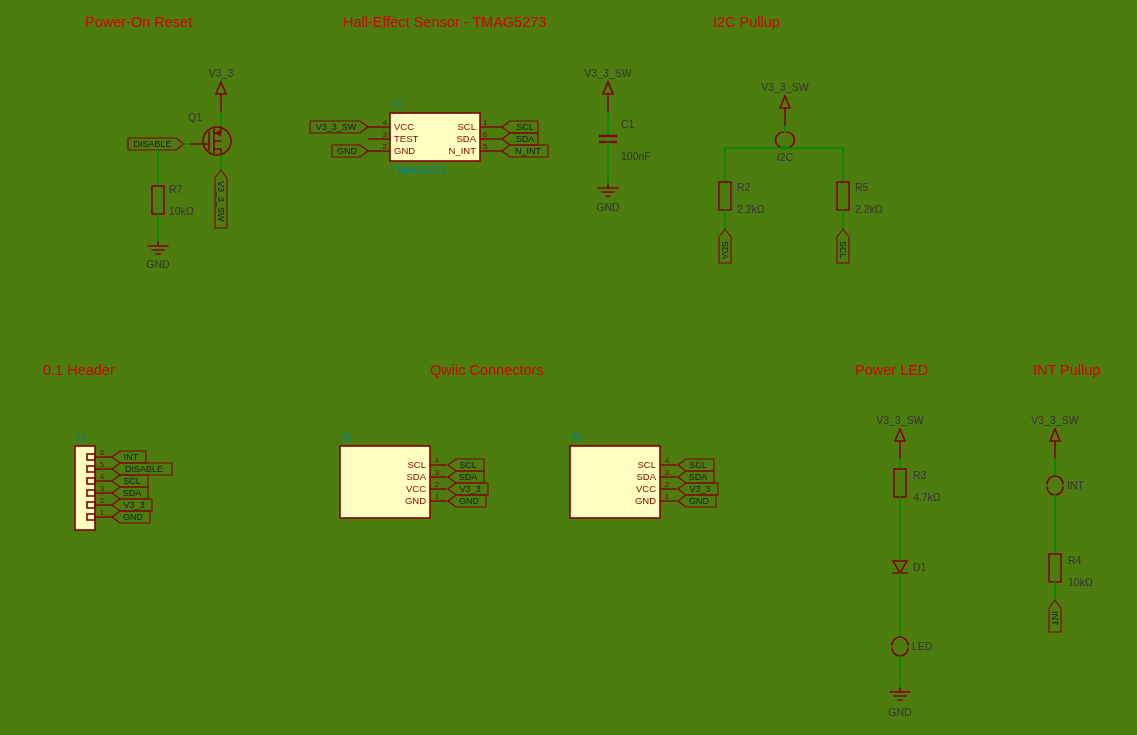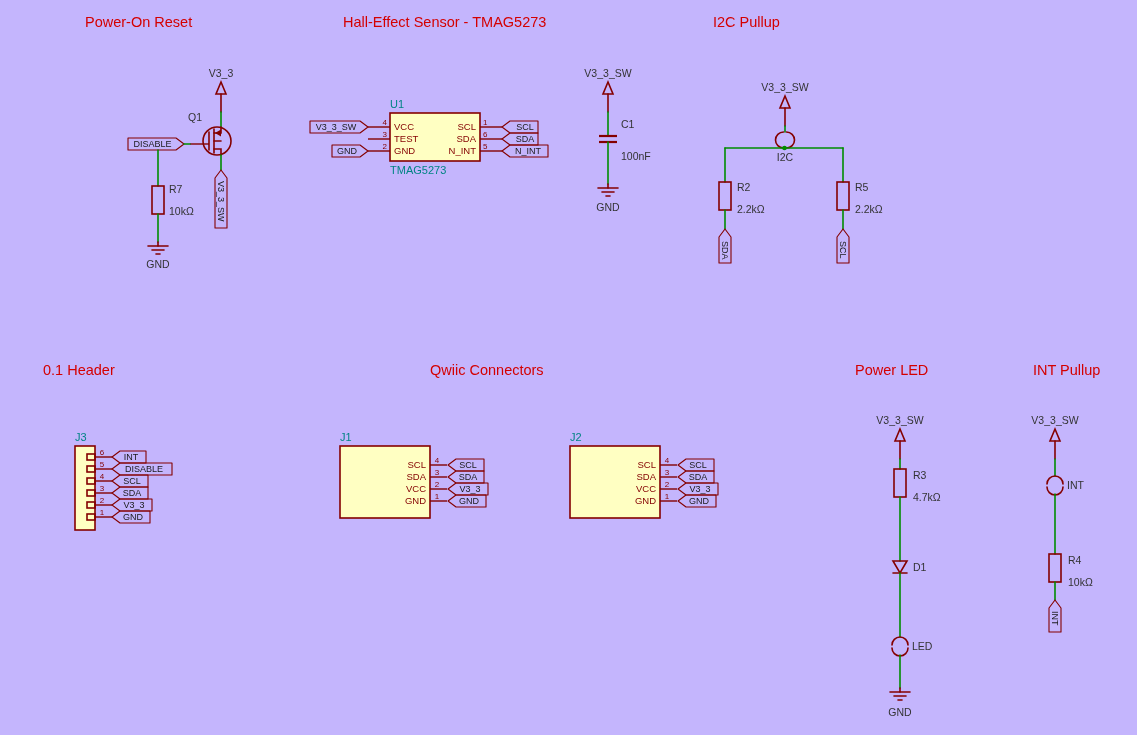--- a/index.html
+++ b/index.html
@@ -1,16 +1,16 @@
 <!DOCTYPE html>
 <html><head>
 <meta charset="utf-8">
 <style>
   html,body{margin:0;padding:0;background:#FAF6E7;}
-  #canvas{position:relative;width:1137px;height:735px;background:#c4b5fd;overflow:hidden;}
+  #canvas{position:relative;width:1137px;height:735px;background:#4d7c0f;overflow:hidden;}
   svg{display:block;}
   text{font-family:"Liberation Sans",sans-serif;}
   .w{stroke:#008C00;stroke-width:1.6;fill:none;stroke-linecap:round;}
   .s{stroke:#840000;stroke-width:1.6;fill:none;stroke-linecap:round;}
   .sf{stroke:#840000;stroke-width:1.6;fill:#FFFFC2;}
   .lb{stroke:#840000;stroke-width:1.1;fill:none;stroke-linejoin:round;}
   .pin{stroke:#840000;stroke-width:1.4;}
   .title{fill:#D40000;font-size:14.5px;}
   .ref{fill:#008484;font-size:11px;}
   .bk{fill:#333333;font-size:10.5px;}

